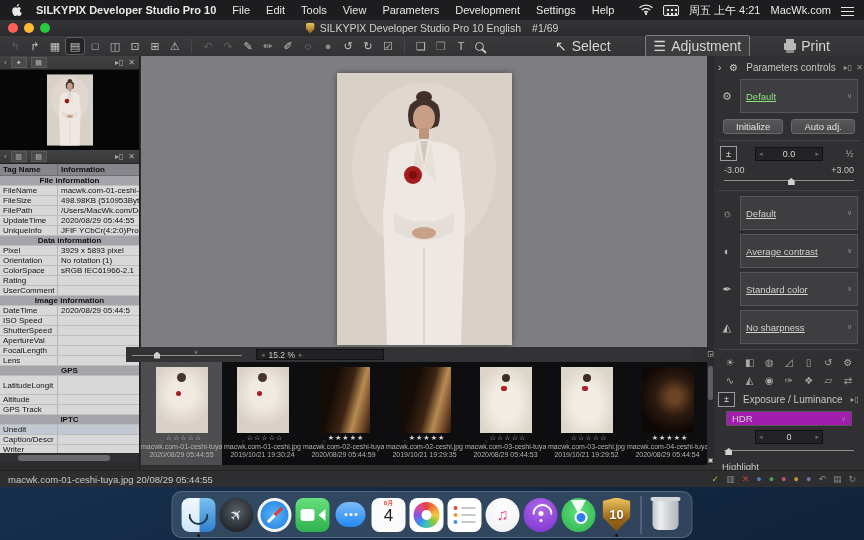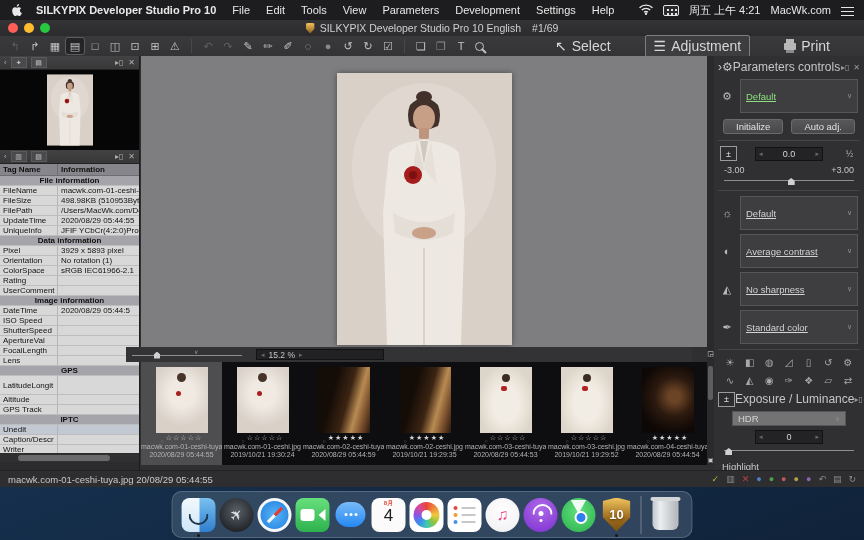--- a/index.html
+++ b/index.html
@@ -97,21 +97,21 @@
   .fname,.fdate{font-size:7px;color:#b4b4b4;white-space:nowrap;overflow:hidden;line-height:8px;}
 
   
   #midstrip{position:absolute;left:707px;top:36px;width:7px;height:409px;background:#2a2a2c;}
   #midstrip .vthumb{position:absolute;left:1px;top:310px;width:5px;height:34px;background:#5e5e60;border-radius:2px;}
   #midstrip .navico{position:absolute;left:0;top:293px;width:7px;height:10px;color:#d8d8d8;font-size:7px;line-height:10px;text-align:center;}
   #midstrip .cornerico{position:absolute;left:0;bottom:0;width:7px;height:9px;color:#c8c8c8;font-size:6px;line-height:9px;text-align:center;}
 
   
   #rightpanel{position:absolute;left:714px;top:36px;width:150px;height:414px;background:#303032;padding:0 4px;font-size:9.5px;color:#d2d2d2;overflow:hidden;}
-  .rp-header{height:16px;display:flex;align-items:center;gap:0;color:#c6c6c6;font-size:12px;margin-top:3px;}
+  .rp-header{height:16px;display:flex;align-items:center;gap:8px;color:#c6c6c6;font-size:10px;margin-top:3px;}
   .rp-header .ttl{white-space:nowrap;}
   .rp-header .sp{margin-left:auto;display:flex;gap:4px;color:#9a9a9a;font-size:8px;}
   .rp-row{display:flex;align-items:center;gap:6px;margin:4px 2px;}
   .rp-icon{width:14px;text-align:center;color:#b8b8b8;font-size:11px;flex:none;}
   .dd{flex:1;height:15px;background:#3e3e40;border:1px solid #565658;display:flex;align-items:center;padding:16px 5px;font-size:9.5px;}
   .dd .lbl{text-decoration:underline;white-space:nowrap;overflow:hidden;}
   .dd.green .lbl{color:#8ce07e;}
   .dd .arr{margin-left:auto;color:#909090;font-size:7px;}
   .btnrow{display:flex;gap:8px;justify-content:center;margin:6px 2px;}
   .pbtn{background:linear-gradient(#58585a,#48484a);border:1px solid #6a6a6c;border-radius:3px;height:15px;font-size:9.5px;color:#e2e2e2;display:flex;align-items:center;padding:0 12px;}
@@ -120,21 +120,21 @@
   .evb.plain{border-color:transparent;background:transparent;color:#b0b0b0;}
   .spin{display:flex;align-items:center;background:#232325;border:1px solid #121214;height:14px;padding:0 3px;width:68px;color:#d6d6d6;font-size:9px;margin:0 auto;}
   .spin .sa{color:#6a6a6a;font-size:7px;}
   .spin .sv{flex:1;text-align:center;}
   .scale-row{display:flex;justify-content:space-between;font-size:9px;color:#c6c6c6;margin:3px 6px 0;}
   .sl{position:relative;height:9px;margin:1px 6px;}
   .sl::before{content:'';position:absolute;left:0;right:0;top:4px;height:1px;background:#8e8e8e;}
   .sl .thumb{position:absolute;top:2px;width:7px;height:7px;background:#d0d0d0;clip-path:polygon(50% 0,100% 40%,100% 100%,0 100%,0 40%);}
   .icongrid{display:flex;justify-content:space-between;margin:3px 4px;}
   .icongrid .tbi{width:16px;height:15px;font-size:10px;color:#a8a8a8;}
-  .hdrdd{height:15px;background:#737373;border:1px solid #565658;display:flex;align-items:center;padding:0 5px;margin:4px 14px;}
+  .hdrdd{height:15px;background:#a21caf;border:1px solid #565658;display:flex;align-items:center;padding:0 5px;margin:4px 8px;}
   .hdrdd .arr{margin-left:auto;color:#909090;font-size:7px;}
   .rlabel{font-size:9.5px;color:#c8c8c8;margin:6px 4px 1px;}
   .rangerow{display:flex;align-items:center;margin:0 4px;font-size:9px;color:#c6c6c6;}
   .rangerow .spin{margin:0 auto;}
   .rangerow .mn{width:26px;}
   .rangerow .mx{width:26px;text-align:right;}
 
   
   #statusbar{position:absolute;left:0;top:450px;width:864px;height:17px;background:#2e2e30;border-top:1px solid #222;display:flex;align-items:center;padding:0 8px;color:#c9c9c9;font-size:9.5px;}
   .sbicons{margin-left:auto;display:flex;align-items:center;gap:7px;font-size:9px;}
@@ -596,30 +596,30 @@
           </span>
       </div>
       <div class="rp-row">
         <span class="rp-icon g" data-glyph="◐"></span>
         <span class="dd">
             <span class="lbl">Average contrast</span>
             <span class="arr g" data-glyph="∨"></span>
           </span>
       </div>
       <div class="rp-row">
+        <span class="rp-icon g" data-glyph="✒"></span>
+        <span class="dd">
+            <span class="lbl">Standard color</span>
+            <span class="arr g" data-glyph="∨"></span>
+          </span>
+      </div>
+      <div class="rp-row">
         <span class="rp-icon g" data-glyph="◭"></span>
         <span class="dd">
             <span class="lbl">No sharpness</span>
-            <span class="arr g" data-glyph="∨"></span>
-          </span>
-      </div>
-      <div class="rp-row">
-        <span class="rp-icon g" data-glyph="✒"></span>
-        <span class="dd">
-            <span class="lbl">Standard color</span>
             <span class="arr g" data-glyph="∨"></span>
           </span>
       </div>
 
       <div class="rp-div"></div>
 
       <div class="icongrid">
           <span class="tbi g" data-glyph="☀"></span>
           <span class="tbi g" data-glyph="◧"></span>
           <span class="tbi g" data-glyph="◍"></span>

